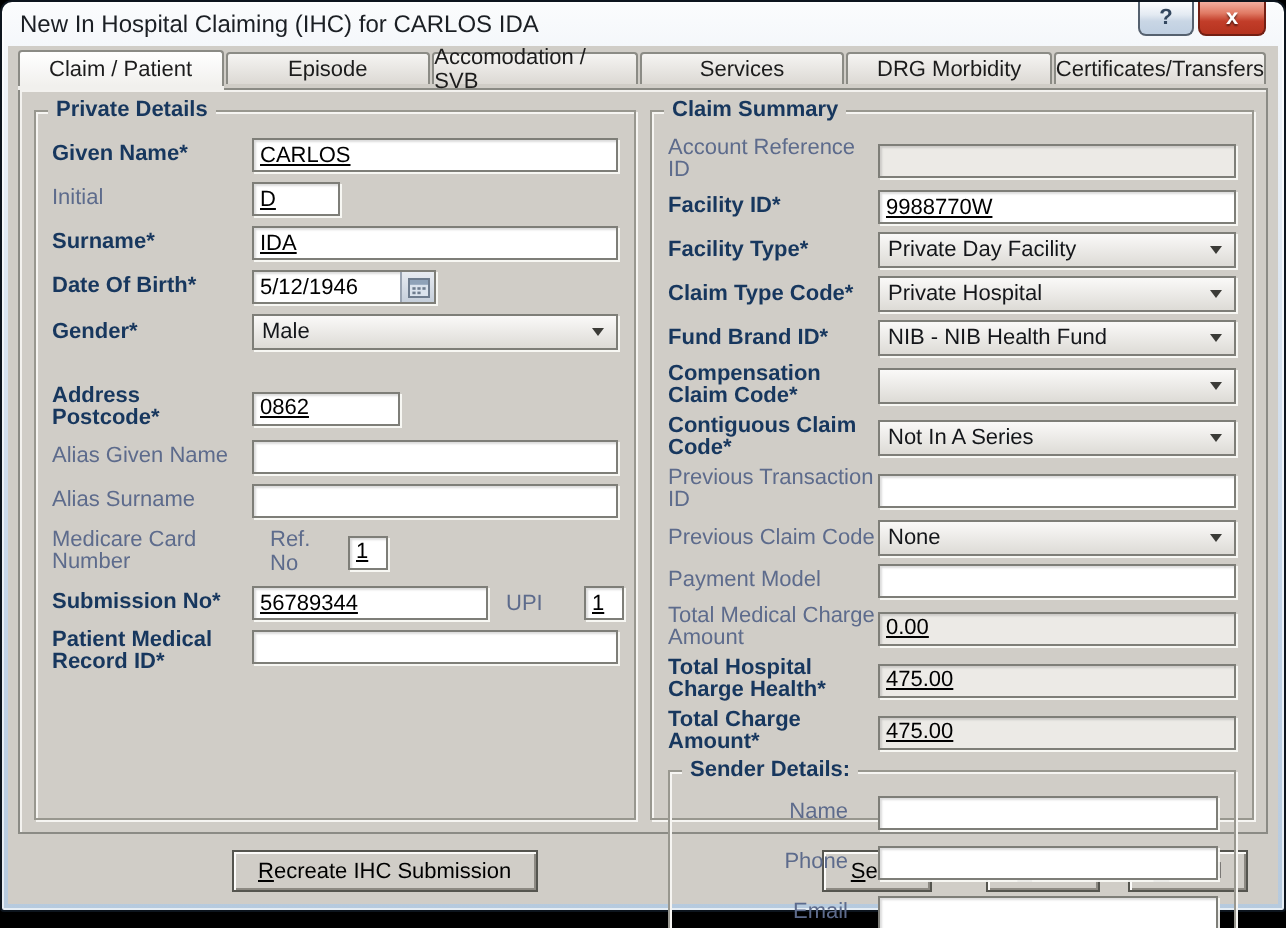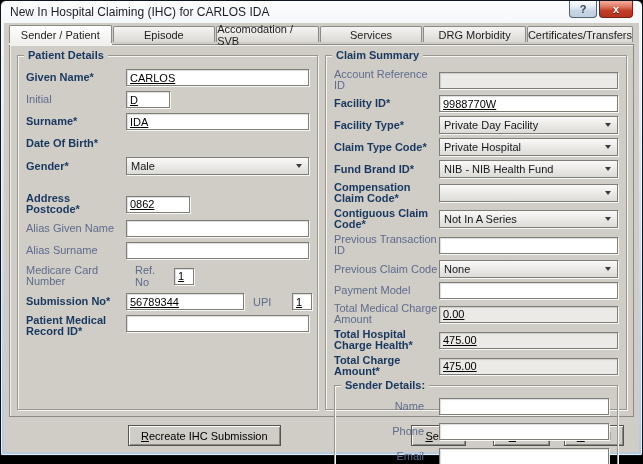--- a/index.html
+++ b/index.html
@@ -56,21 +56,21 @@
   .gb-right .row { grid-template-columns:105px 1fr; margin-bottom:4px; }
   .row > label { font-size:11px; line-height:11px; }
   .req { color:#17375e; font-weight:bold; }
   .opt { color:#5d6b8c; }
   .vgap { height:13px; }
 
   .tb { height:17px; width:100%; border:1px solid #7e7e78; background:#fff;
         font:11px "Liberation Sans",sans-serif; color:#000; padding:1px 3px;
         box-shadow:1px 1px 0 rgba(249,249,246,.95), inset 1px 1px 1px rgba(60,60,60,.18);text-decoration:underline; }
   .tb.dis { background:#eceae6; }
-  .w44 { width:44px; } .w56 { width:64px; } .w118 { width:118px; } .w20 { width:20px; }
+  .w44 { width:44px; } .w56 { width:74px; } .w118 { width:118px; } .w20 { width:20px; }
 
   .combo { height:18px; width:100%; border:1px solid #7e7e78;
            background:linear-gradient(#faf9f8,#dddbd6);
            display:flex; align-items:center; padding:0 4px; font-size:11px; color:#14161a;
            box-shadow:1px 1px 0 rgba(249,249,246,.95); cursor:default; }
   .arrow { margin-left:auto; width:0; height:0; margin-right:2px;
            border-left:3.5px solid transparent; border-right:3.5px solid transparent;
            border-top:4px solid #3b3b37; }
 
   .compound { display:flex; align-items:center; }
@@ -89,21 +89,21 @@
 
   
   .sender { position:relative; border:1px solid #98978f; margin-top:8px;
             box-shadow:inset 1px 1px 0 #f6f5f2, 1px 1px 0 #f6f5f2;
             padding:12px 8px 4px 8px; }
   .sender .legend { font-weight:bold;text-align:center; }
   .sender .row { grid-template-columns:96px 1fr; margin-bottom:8px; }
   .sender .row > label { text-align:right; padding-right:15px; }
 
   
-  .buttonbar { position:absolute; left:12px; right:0; bottom:0; height:33px;
+  .buttonbar { position:absolute; left:0; right:0; bottom:0; height:33px;
                display:flex; align-items:center; padding:0 15px; }
   .btn { height:21px; background:#d0cdc7; border:1px solid #55554f;
          box-shadow:inset 1px 1px 0 #fcfbf9, inset -1px -1px 0 #8d8a83;
          font:11px "Liberation Sans",sans-serif; color:#000; padding:0 12px; cursor:default; }
   .btn-recreate { margin-left:97px; }
   .spacer { flex:1; }
   .btn-send   { min-width:55px; margin-right:27px; }
   .btn-save   { min-width:57px; margin-right:14px; }
   .btn-cancel { min-width:60px; }
 </style>
@@ -120,51 +120,65 @@
       </div>
       <div class="closebtn">
         <span>x</span>
       </div>
     </div>
   </div>
 
   <div class="client">
 
     <div class="tabstrip">
-      <div class="tab active">Sender / Patient</div>
+      <div class="tab active">Claim / Patient</div>
       <div class="tab">Episode</div>
       <div class="tab">Accomodation / SVB</div>
       <div class="tab">Services</div>
       <div class="tab">DRG Morbidity</div>
       <div class="tab">Certificates/Transfers</div>
     </div>
 
     <div class="tabpage">
       <div class="panels">
 
         <div class="groupbox gb-left">
-          <div class="legend">Patient Details</div>
+          <div class="legend">Private Details</div>
 
           <div class="row">
             <label class="req">Given Name*</label>
             <input class="tb" value="CARLOS" style="">
           </div>
 
           <div class="row">
             <label class="opt">Initial</label>
             <input class="tb w44" value="D" style="">
           </div>
 
           <div class="row">
             <label class="req">Surname*</label>
             <input class="tb" value="IDA" style="">
           </div>
 
           <div class="row">
             <label class="req">Date Of Birth*</label>
+            <div class="datewrap">
+              <input class="dateinput" value="5/12/1946" style="">
+              <div class="calbtn">
+                <svg width="11" height="10" viewBox="0 0 11 10">
+                  <rect x="0.5" y="0.5" width="10" height="9" fill="#dbe3ed" stroke="#6e7c8e"></rect>
+                  <rect x="1" y="1" width="9" height="2.4" fill="#8fa2b8"></rect>
+                  <rect x="2.2" y="4.6" width="1.6" height="1.3" fill="#6e7c8e"></rect>
+                  <rect x="4.7" y="4.6" width="1.6" height="1.3" fill="#6e7c8e"></rect>
+                  <rect x="7.2" y="4.6" width="1.6" height="1.3" fill="#6e7c8e"></rect>
+                  <rect x="2.2" y="6.8" width="1.6" height="1.3" fill="#6e7c8e"></rect>
+                  <rect x="4.7" y="6.8" width="1.6" height="1.3" fill="#6e7c8e"></rect>
+                </svg>
+              </div>
+            </div>
           </div>
 
           <div class="row">
             <label class="req">Gender*</label>
             <div class="combo">
               <span>Male</span>
               <span class="arrow"></span>
             </div>
           </div>
 

